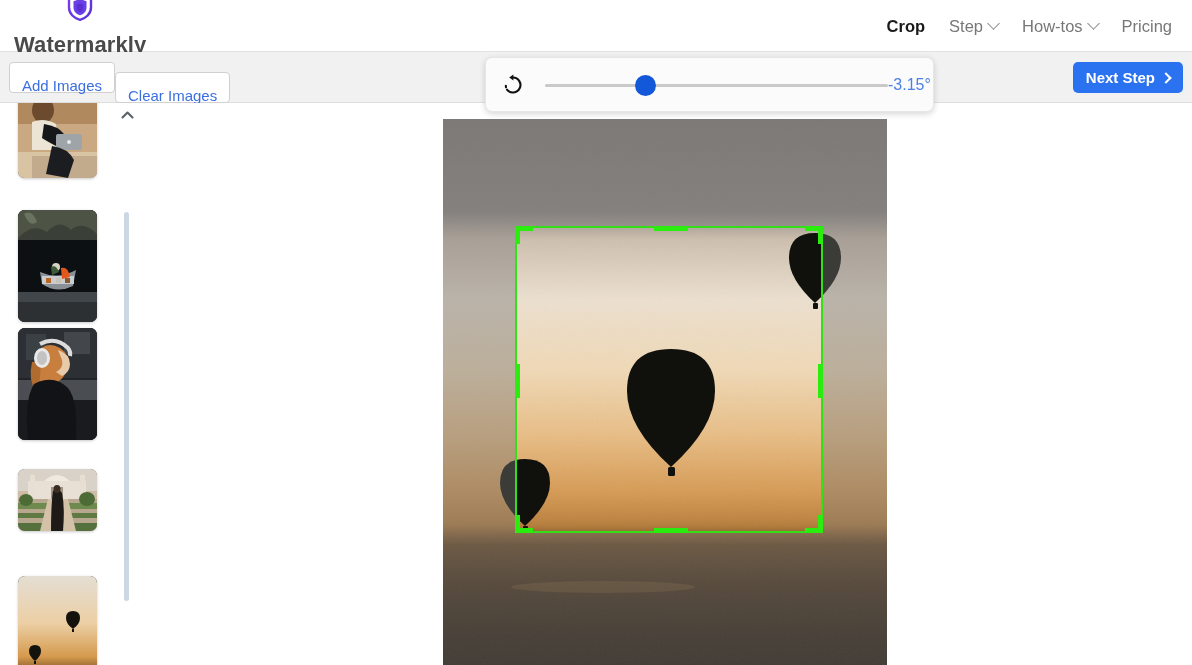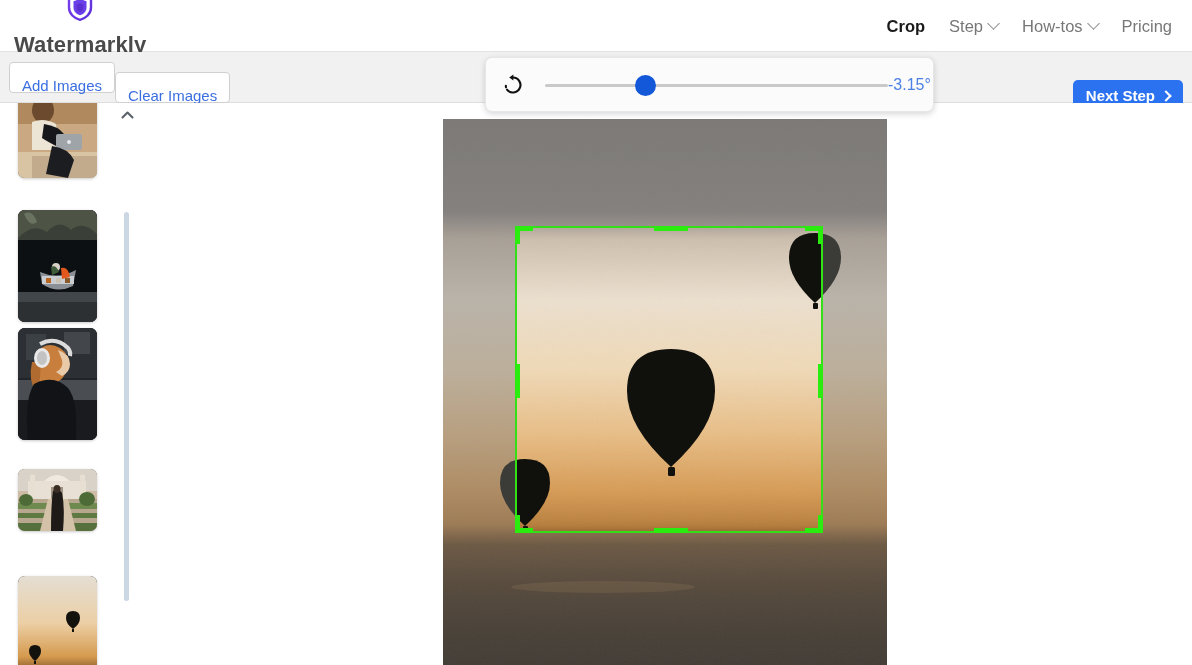--- a/index.html
+++ b/index.html
@@ -77,21 +77,21 @@
   .btn-next {
     position: absolute; top: 10px; right: 9px;
     height: 31px;
     background: #2b72f0;
     border: none; border-radius: 5px;
     color: #ffffff;
     font-size: 15px; font-weight: 700;
     font-family: "Liberation Sans", sans-serif;
     padding: 0 13px;
     cursor: pointer;
-    display: flex; align-items: center; gap: 7px; margin-top: 18px;
+    display: flex; align-items: center; gap: 7px;
   }
   .next-chev {
     display: inline-block;
     width: 8px; height: 8px;
     border-right: 2px solid #fff;
     border-top: 2px solid #fff;
     transform: rotate(45deg);
   }
 
   

